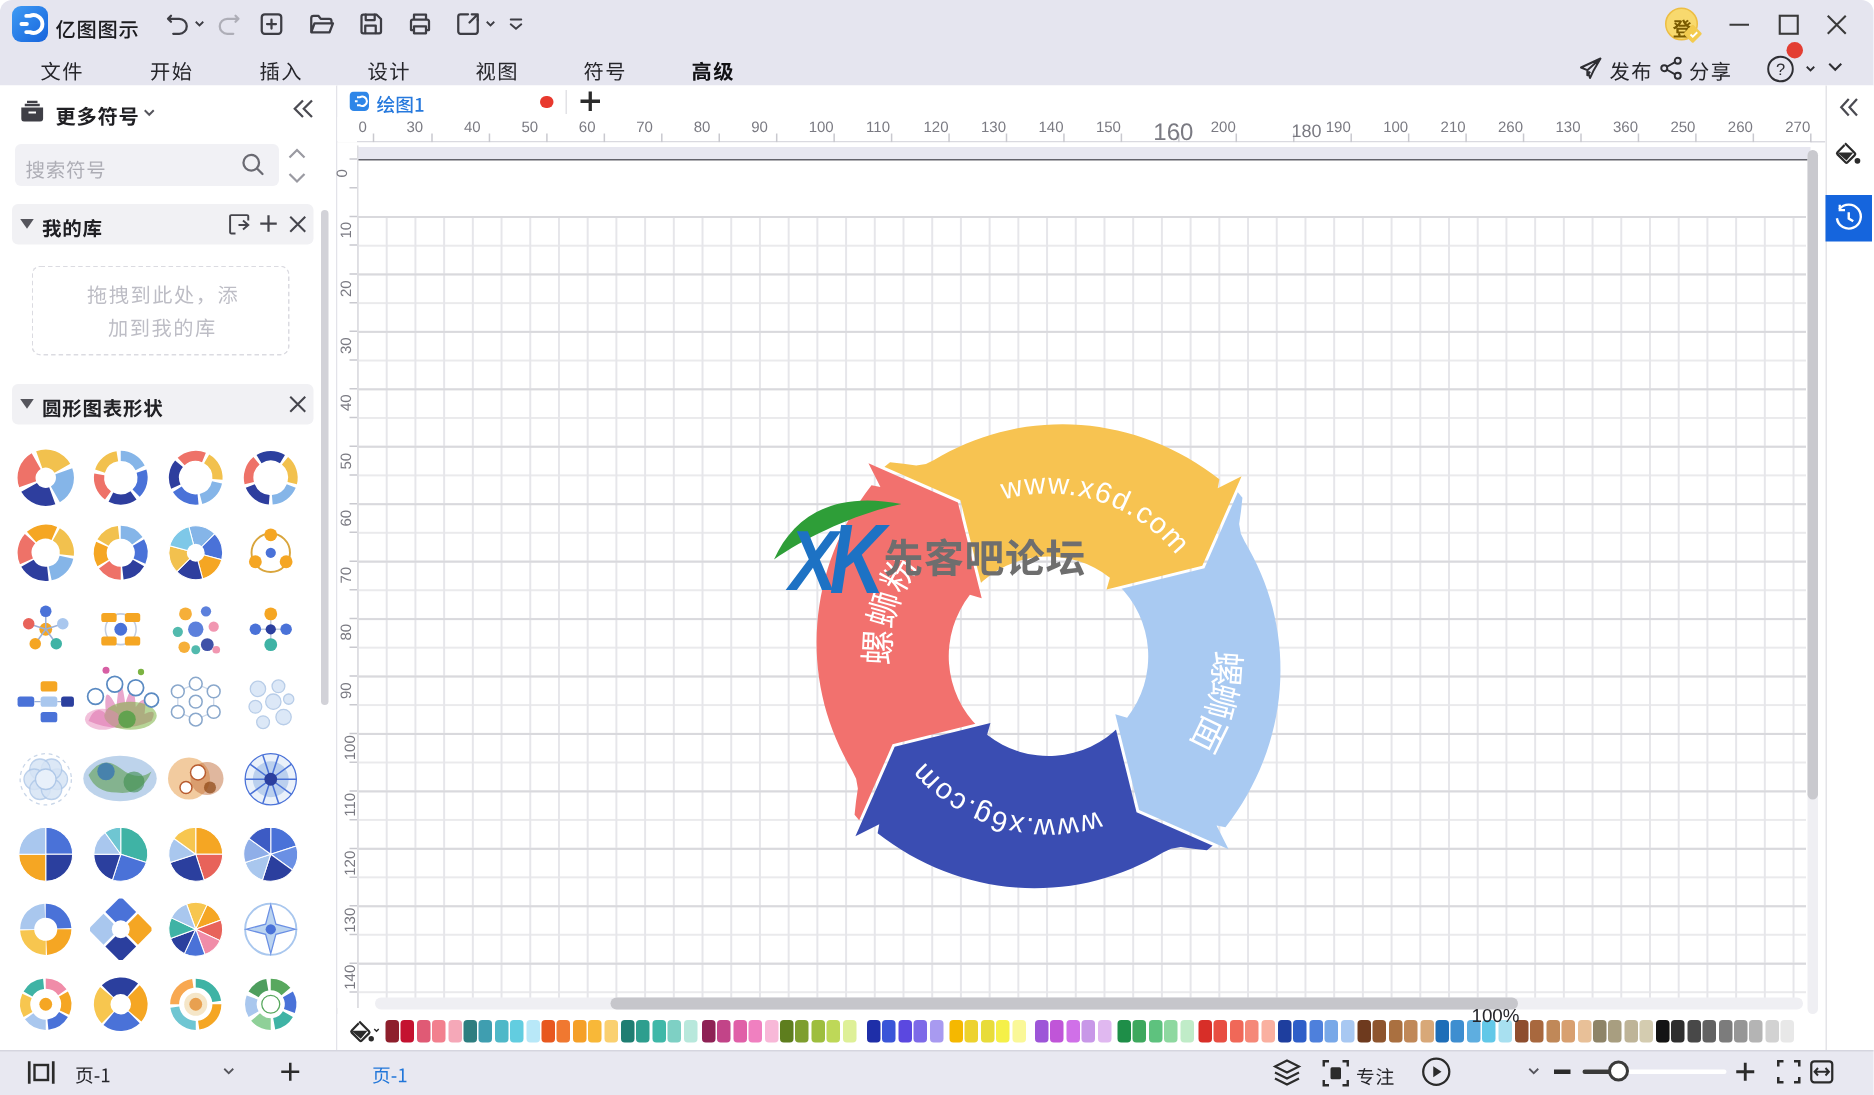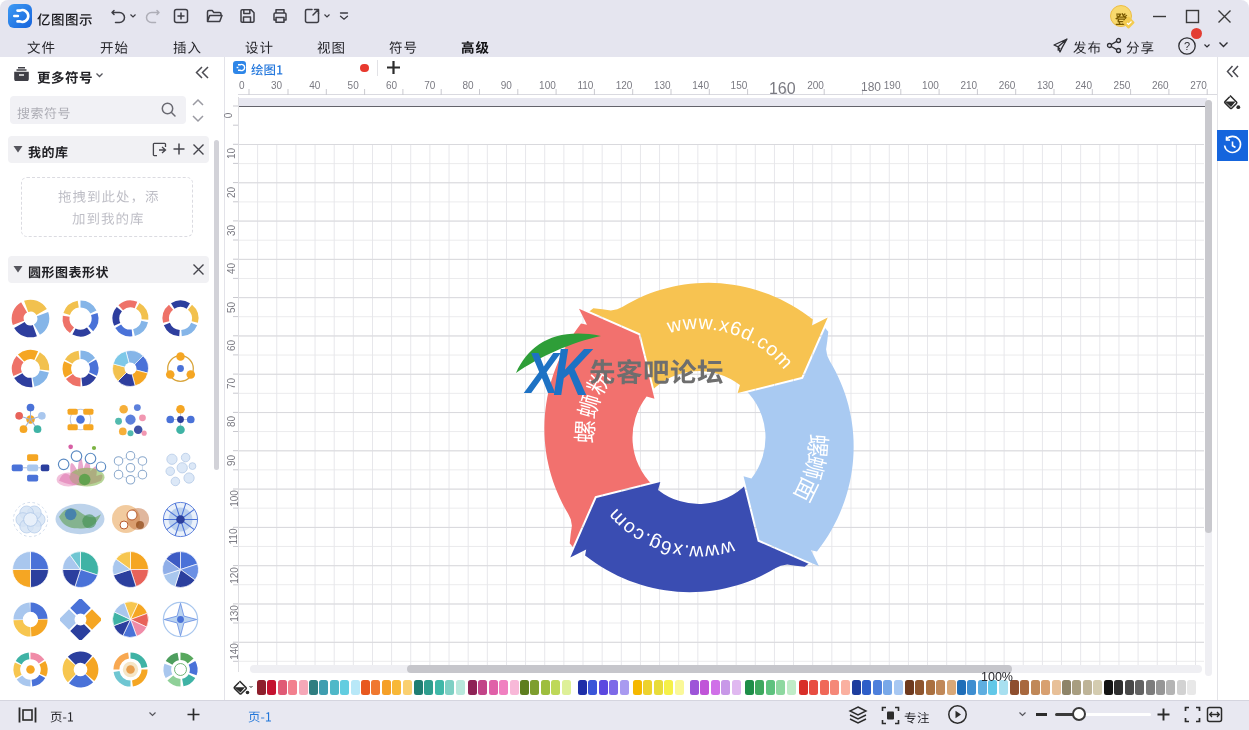--- a/index.html
+++ b/index.html
@@ -585,21 +585,21 @@
 <div class="abs" style="left:692.3px;top:80px;font-size:10px;color:#7A7A82">140</div>
 <div class="abs" style="left:730.6px;top:80px;font-size:10px;color:#7A7A82">150</div>
 <div class="abs" style="left:768.9px;top:80px;font-size:16px;color:#7A7A82">160</div>
 <div class="abs" style="left:807.2px;top:80px;font-size:10px;color:#7A7A82">200</div>
 <div class="abs" style="left:861px;top:80px;font-size:12px;color:#7A7A82">180</div>
 <div class="abs" style="left:883.8px;top:80px;font-size:10px;color:#7A7A82">190</div>
 <div class="abs" style="left:922.1px;top:80px;font-size:10px;color:#7A7A82">100</div>
 <div class="abs" style="left:960.4px;top:80px;font-size:10px;color:#7A7A82">210</div>
 <div class="abs" style="left:998.7px;top:80px;font-size:10px;color:#7A7A82">260</div>
 <div class="abs" style="left:1037.0px;top:80px;font-size:10px;color:#7A7A82">130</div>
-<div class="abs" style="left:1075.3px;top:80px;font-size:10px;color:#7A7A82">240</div>
+<div class="abs" style="left:1075.3px;top:80px;font-size:10px;color:#7A7A82">360</div>
 <div class="abs" style="left:1113.6px;top:80px;font-size:10px;color:#7A7A82">250</div>
 <div class="abs" style="left:1151.9px;top:80px;font-size:10px;color:#7A7A82">260</div>
 <div class="abs" style="left:1190.2px;top:80px;font-size:10px;color:#7A7A82">270</div>
 <div class="abs" style="left:225px;top:95px;width:13px;height:577px;background:#fff"></div>
 <svg class="abs" style="left:225px;top:95px" width="13" height="577">
     <line x1="8" y1="11.0" x2="13" y2="11.0" stroke="#C9C9CF" stroke-width="1"></line>
     <line x1="8" y1="30.2" x2="13" y2="30.2" stroke="#C9C9CF" stroke-width="1"></line>
     <line x1="8" y1="49.3" x2="13" y2="49.3" stroke="#C9C9CF" stroke-width="1"></line>
     <line x1="8" y1="68.4" x2="13" y2="68.4" stroke="#C9C9CF" stroke-width="1"></line>
     <line x1="8" y1="87.6" x2="13" y2="87.6" stroke="#C9C9CF" stroke-width="1"></line>

